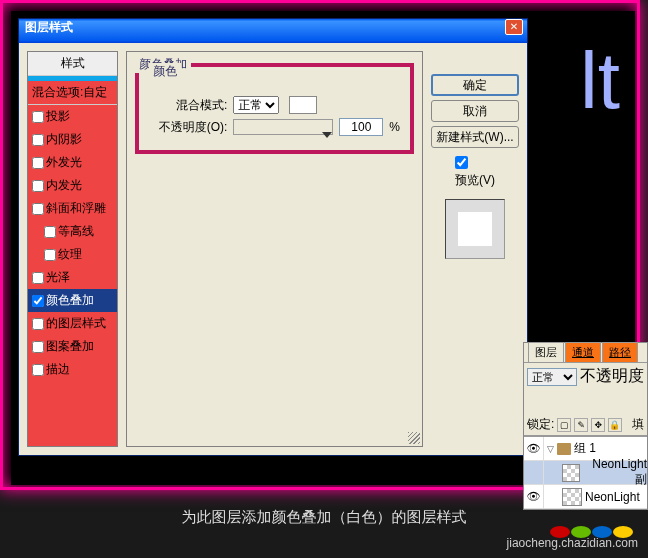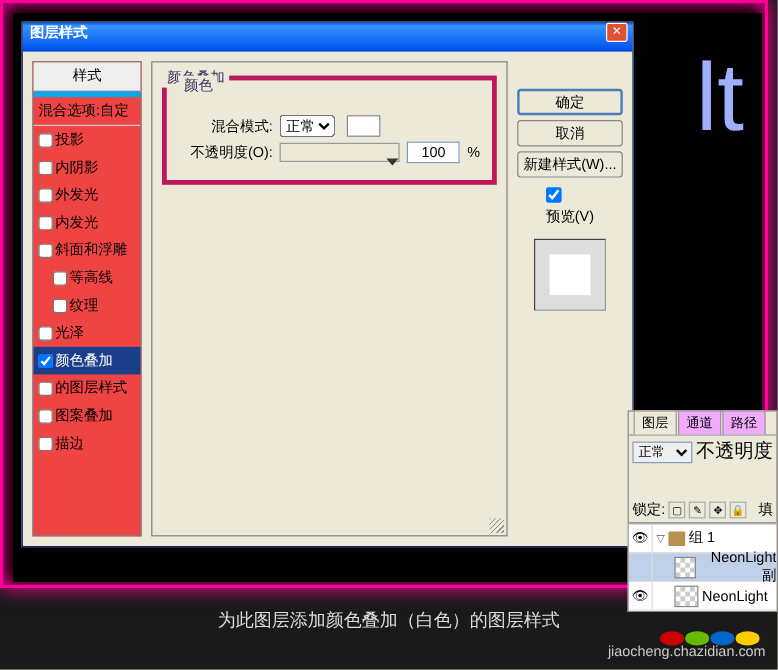--- a/index.html
+++ b/index.html
@@ -43,21 +43,21 @@
 .right-panel { width: 90px; display: flex; flex-direction: column; gap: 4px; align-items: center; margin-top: 23px; }
 .btn { width: 88px; height: 22px; background: #ece9d8; border: 1px solid #888; border-radius: 3px; cursor: pointer; }
 .btn.default { border: 2px solid #4a7ebb; }
 .preview-chk { display: flex; align-items: flex-start; gap: 3px; margin-top: 4px; flex-direction: column; }
 .preview-box { width: 60px; height: 60px; border: 1px inset #999; background: #ddd; display: flex; align-items: center; justify-content: center; margin-top: 6px; }
 .preview-inner { width: 34px; height: 34px; background: #fff; }
 
 .layers-panel { position: absolute; top: 342px; right: 0; width: 125px; height: 168px; background: #ece9d8; border: 1px solid #888; display: flex; flex-direction: column; }
 .layers-tabs { display: flex; height: 20px; align-items: flex-end; border-bottom: 1px solid #999; padding-left: 4px; gap: 1px; }
 .tab { padding: 2px 6px; background: #ece9d8; border: 1px solid #999; border-bottom: none; font-size: 11px; cursor: pointer; }
-.tab.inactive { background: #f0abfc; }
+.tab.inactive { background: #f97316; text-decoration: underline; }
 .layers-controls { display: flex; padding: 3px; gap: 3px; align-items: center; }
 .layers-controls select { height: 18px; flex: 1; border: 1px solid #7f9db9; font-size: 11px; }
 .lock-row { display: flex; padding: 2px 3px; gap: 3px; align-items: center; font-size: 11px; border-bottom: 1px solid #999; margin-top: 24px; }
 .lock-icon { width: 14px; height: 14px; border: 1px solid #aaa; display: inline-flex; align-items: center; justify-content: center; font-size: 9px; }
 .layer-list { flex: 1; background: #fff; border-top: 1px solid #999; overflow: hidden; }
 .layer-row { display: flex; align-items: center; height: 24px; border-bottom: 1px solid #ddd; }
 .layer-row.selected { background: #c0d0e8; }
 .vis-col { width: 20px; text-align: center; border-right: 1px solid #ddd; height: 100%; display: flex; align-items: center; justify-content: center; }
 .eye { font-size: 11px; }
 .layer-content { flex: 1; display: flex; align-items: center; gap: 3px; padding-left: 3px; font-size: 11px; }

